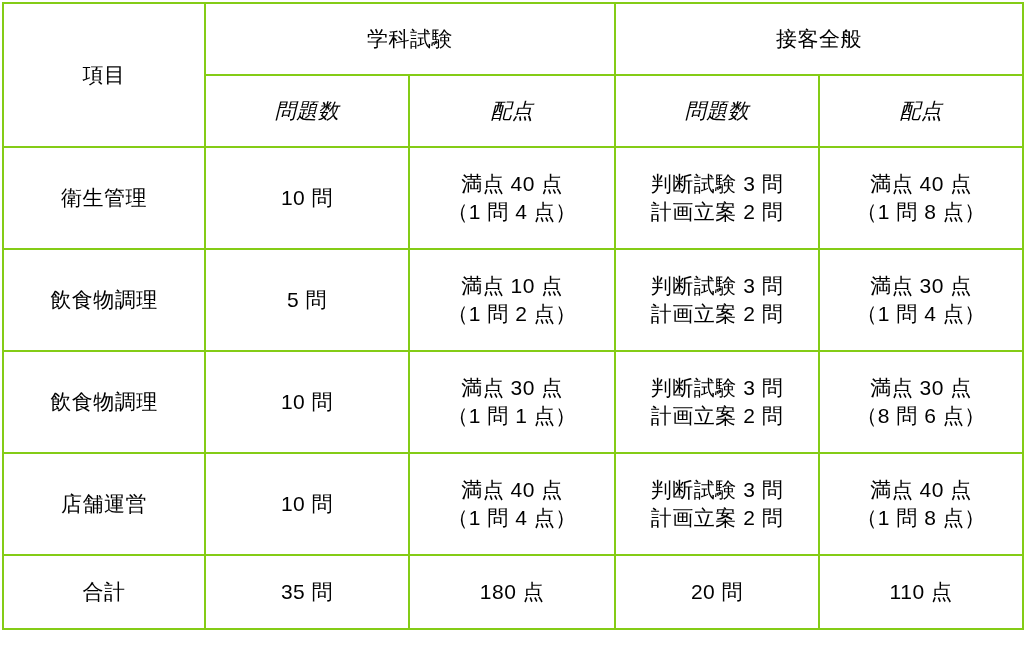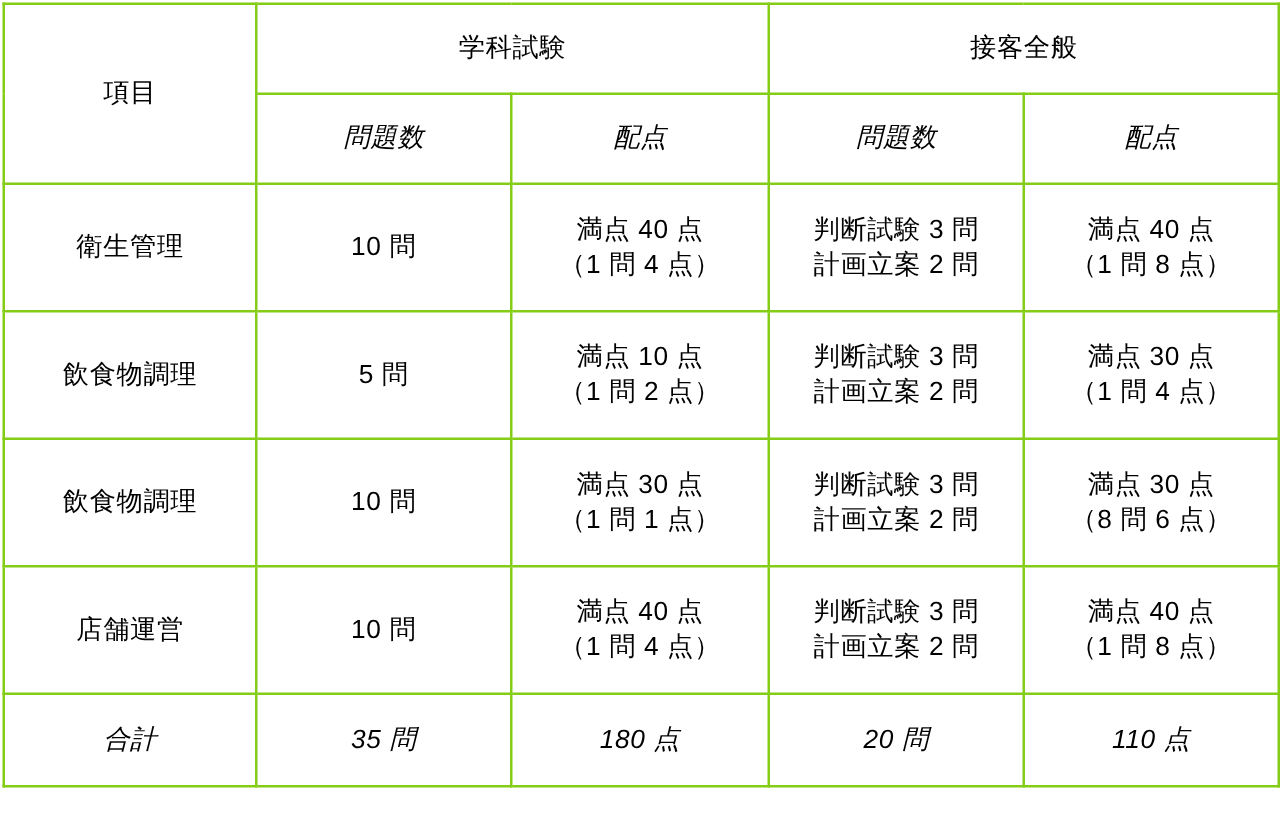--- a/index.html
+++ b/index.html
@@ -40,21 +40,21 @@
   }
   col.c-item    { width: 202px; }
   col.c-w-num   { width: 204px; }
   col.c-w-pts   { width: 206px; }
   col.c-p-num   { width: 204px; }
   col.c-p-pts   { width: 204px; }
 
   .row-head-1 td { height: 58px; font-size: 23px; }
   .row-head-2 td { height: 58px; font-size: 22px; font-style: italic; }
   .row-body td   { height: 88px; }
-  .row-total td  { height: 60px; font-size: 22px; font-style: italic; }
+  .row-total td  { height: 60px; font-size: 22px; }
 
   .cell-item { font-size: 22px; }
   .two-line { display: block; }
   .two-line span {
     display: block;
     white-space: nowrap;
   }
   .nowrap { white-space: nowrap; }
 </style>
 </head>

